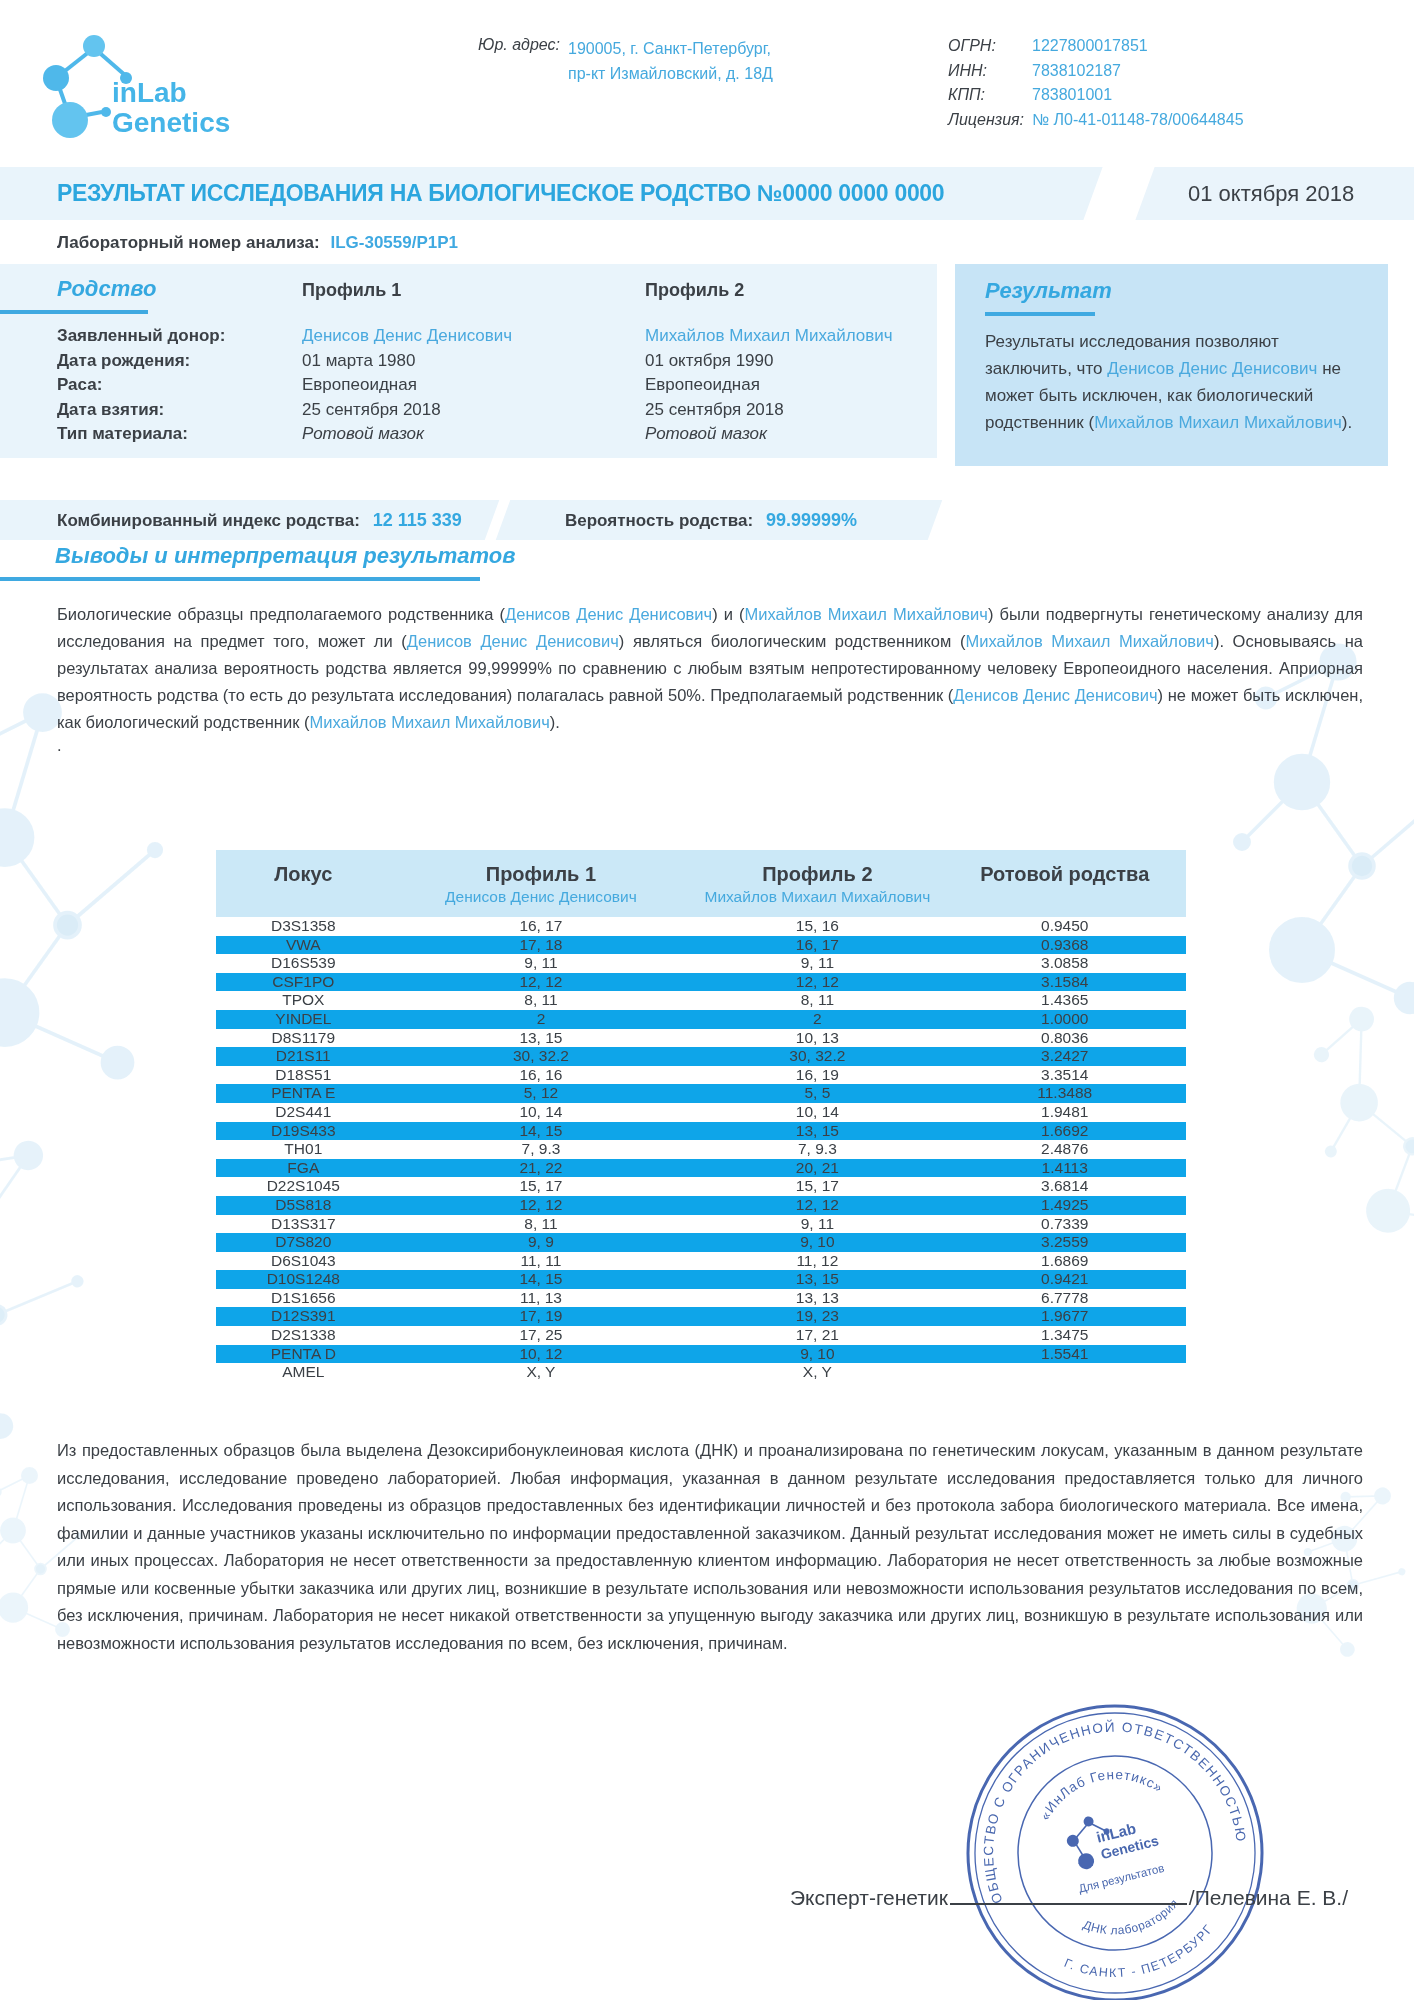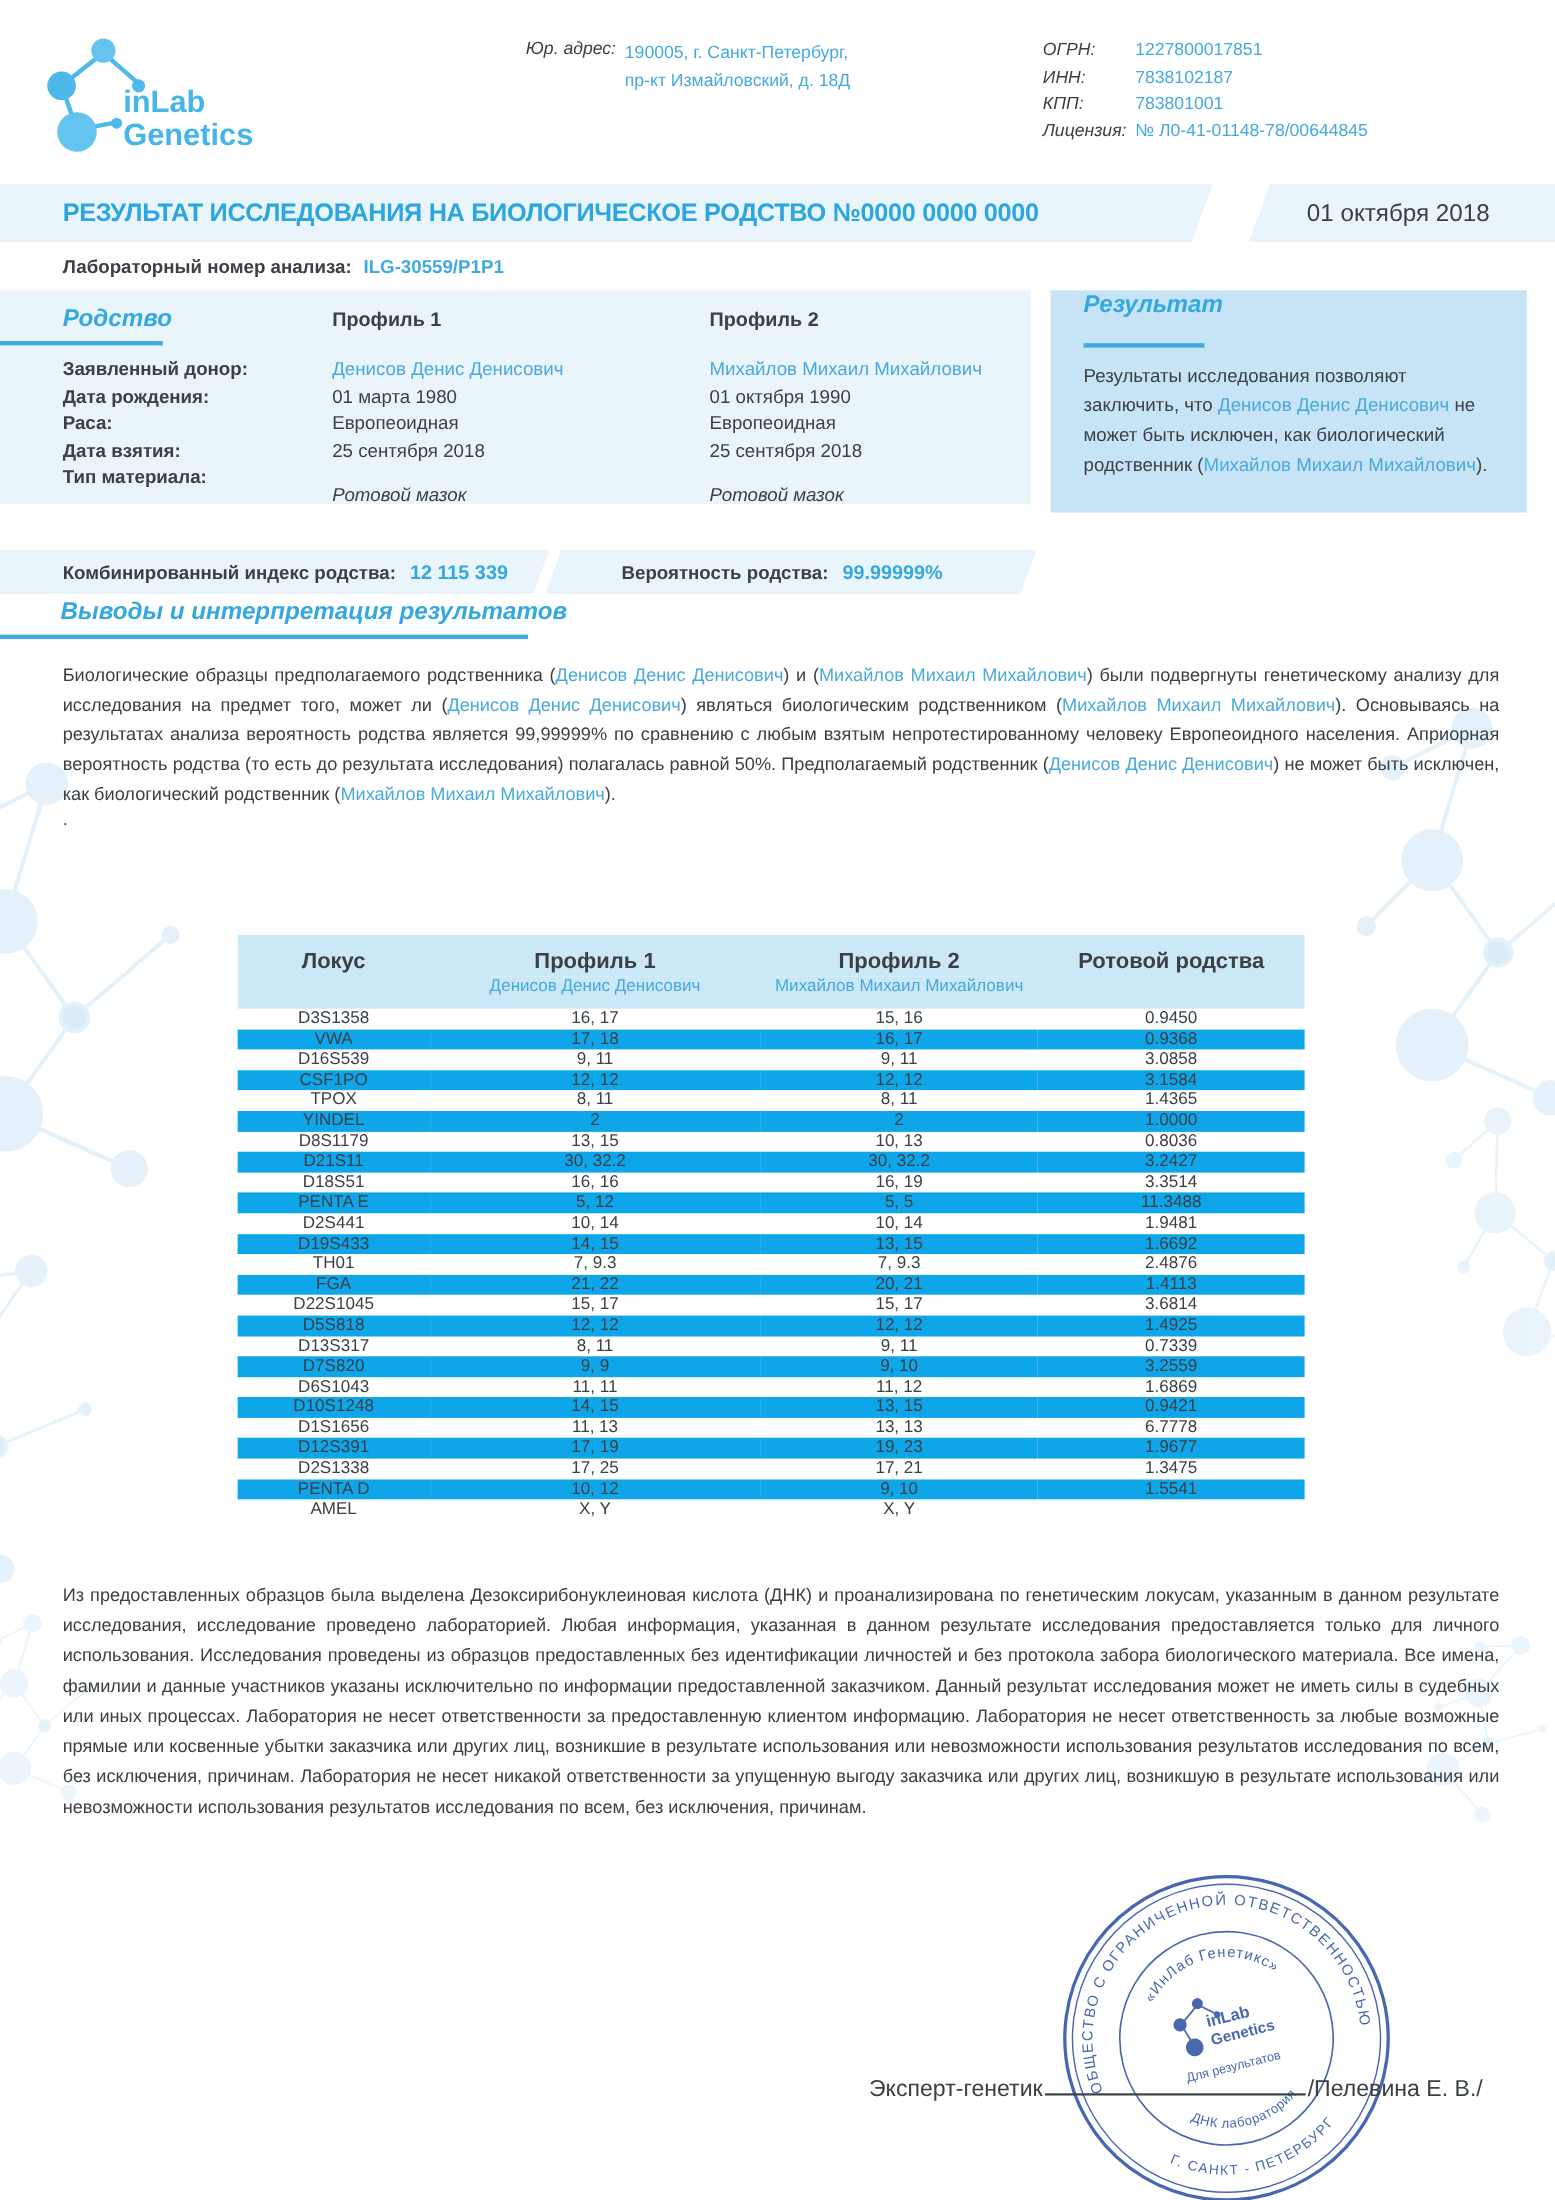--- a/index.html
+++ b/index.html
@@ -33,22 +33,22 @@
   .sec-heading { font-size:22px; font-weight:bold; font-style:italic; color:#35a8e0; }
   .k-heading { position:absolute; left:57px; top:12px; }
   .k-underline { position:absolute; left:0; top:46px; width:148px; height:4px; background:#3fa9e1; }
   .k-col { position:absolute; top:16px; font-size:18px; font-weight:bold; color:#3b4046; }
   .k-col1 { left:302px; } .k-col2 { left:645px; }
   .k-rows { position:absolute; left:57px; top:60px; font-size:17px; line-height:24.5px; }
   .k-row { display:flex; }
   .k-label { width:245px; font-weight:bold; }
   .k-p1 { width:343px; } .k-p2 { width:280px; }
   .blue { color:#4aa9de; }
-  .ital { font-style:italic;margin-top:16px; }
-  .r-heading { position:absolute; left:30px; top:0; }
+  .ital { font-style:italic; }
+  .r-heading { position:absolute; left:30px; top:14px; }
   .r-underline { position:absolute; left:30px; top:48px; width:110px; height:4px; background:#3fa9e1; }
   .r-body { position:absolute; left:30px; top:64px; width:375px; font-size:17px; line-height:27px; color:#3b4046; }
   .r-body .name-blue { color:#4aa9de; }
 
   
   .band1 { left:-40px; top:500px; width:532px; height:40px; background:#e9f4fb; transform:skewX(-20deg); position:absolute; z-index:1; }
   .band2 { left:503px; top:500px; width:432px; height:40px; background:#e9f4fb; transform:skewX(-20deg); position:absolute; z-index:1; }
   .band-text { top:500px; height:40px; line-height:40px; font-size:17px; font-weight:bold; white-space:nowrap; }
   .band-text .val { color:#35a8e0; font-size:18px; margin-left:8px; }
   .bt1 { left:57px; } .bt2 { left:565px; }

